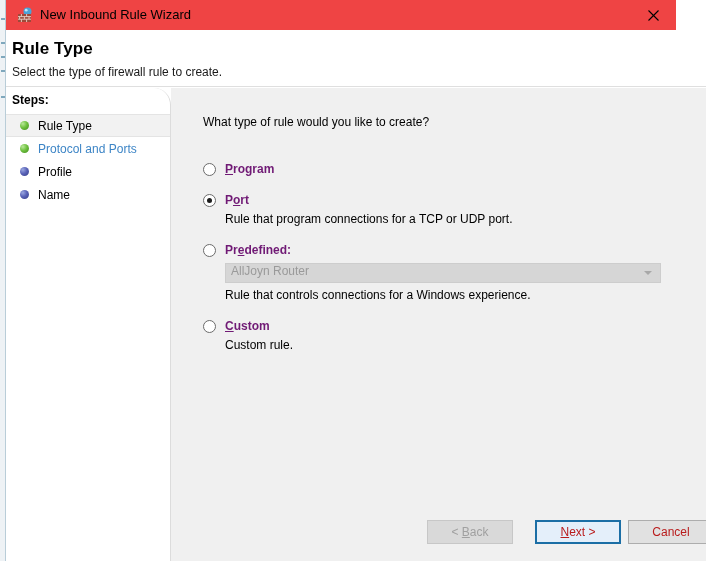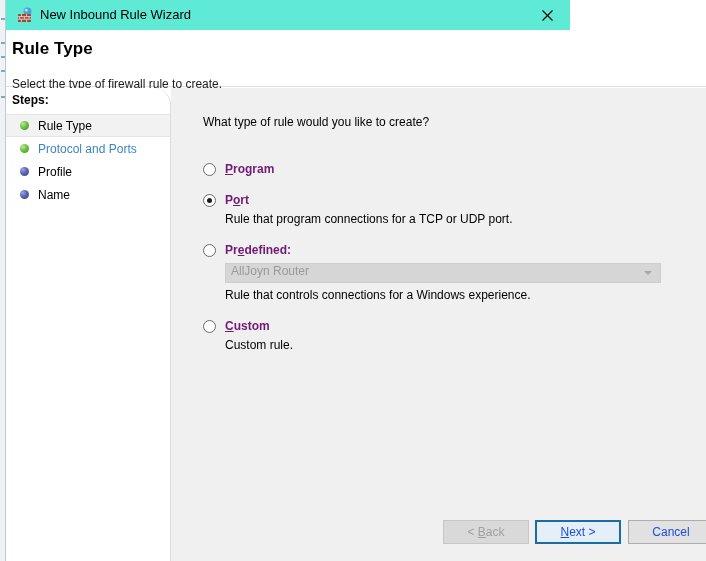--- a/index.html
+++ b/index.html
@@ -32,22 +32,22 @@
     position: absolute;
     left: 1px;
     width: 4px; height: 2px;
     background: #7fa8bd;
   }
 
   
   .titlebar {
     position: absolute;
     left: 6px; top: 0;
-    width: 564px; height: 30px;
-    background: #5eead4;
+    width: 670px; height: 30px;
+    background: #ef4444;
   }
   .titlebar-icon {
     position: absolute;
     left: 11px; top: 7px;
     width: 16px; height: 16px;
   }
   .titlebar-text {
     position: absolute;
     left: 34px; top: 6px;
     font-size: 13px;
@@ -78,21 +78,21 @@
   .header-title {
     position: absolute;
     left: 6px; top: 9px;
     font-size: 17px;
     font-weight: bold;
     color: #000000;
     letter-spacing: 0.1px;
   }
   .header-sub {
     position: absolute;
-    left: 6px; top: 47px;
+    left: 6px; top: 35px;
     font-size: 12px;
     color: #1a1a1a;
   }
 
   
   .sidebar {
     position: absolute;
     left: 6px; top: 88px;
     width: 165px; height: 556px;
     background: #ffffff;
@@ -235,40 +235,40 @@
     left: 0; bottom: 0;
     width: 535px; height: 56px;
   }
   .btn {
     position: absolute;
     top: 15px;
     height: 24px;
     width: 86px;
     font-family: "Liberation Sans", sans-serif;
     font-size: 12px;
-    color: #1d4ed8;
+    color: #b91c1c;
     background: #e1e1e1;
     border: 1px solid #adadad;
     box-sizing: border-box;
     display: flex;
     align-items: center;
     justify-content: center;
     cursor: default;
     line-height: 1;
   }
   .btn.disabled {
     color: #a0a0a0;
     background: #d9d9d9;
     border-color: #c7c7c7;
   }
   .btn.default {
     border: 2px solid #1b6ea5;
     background: #e4effa;
   }
-  .btn-back   { left: 272px; }
+  .btn-back   { left: 256px; }
   .btn-next   { left: 364px; }
   .btn-cancel { left: 457px; }
 
   .u { text-decoration: underline; }
 </style>
 </head>
 <body>
 
 <div id="app">
 

